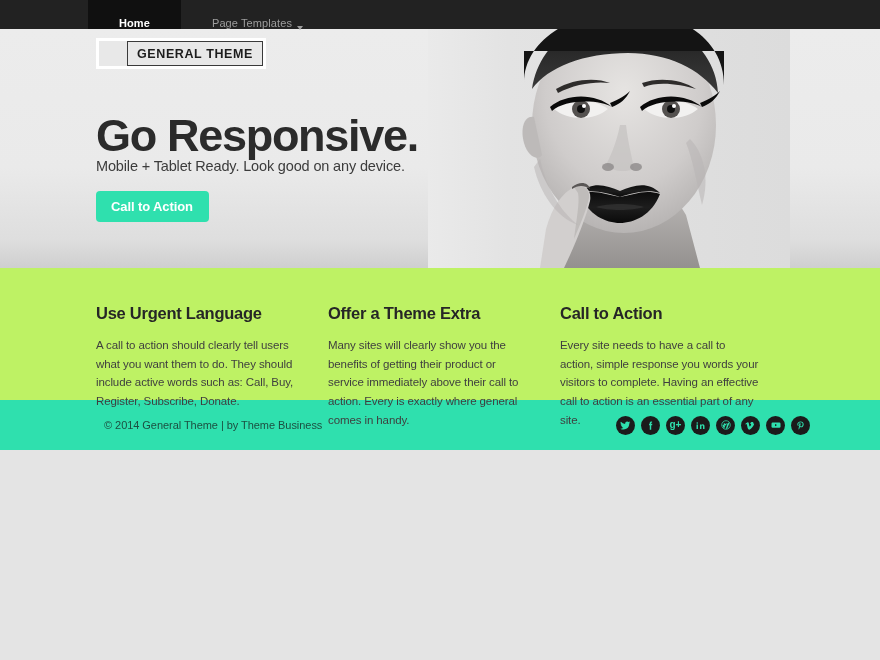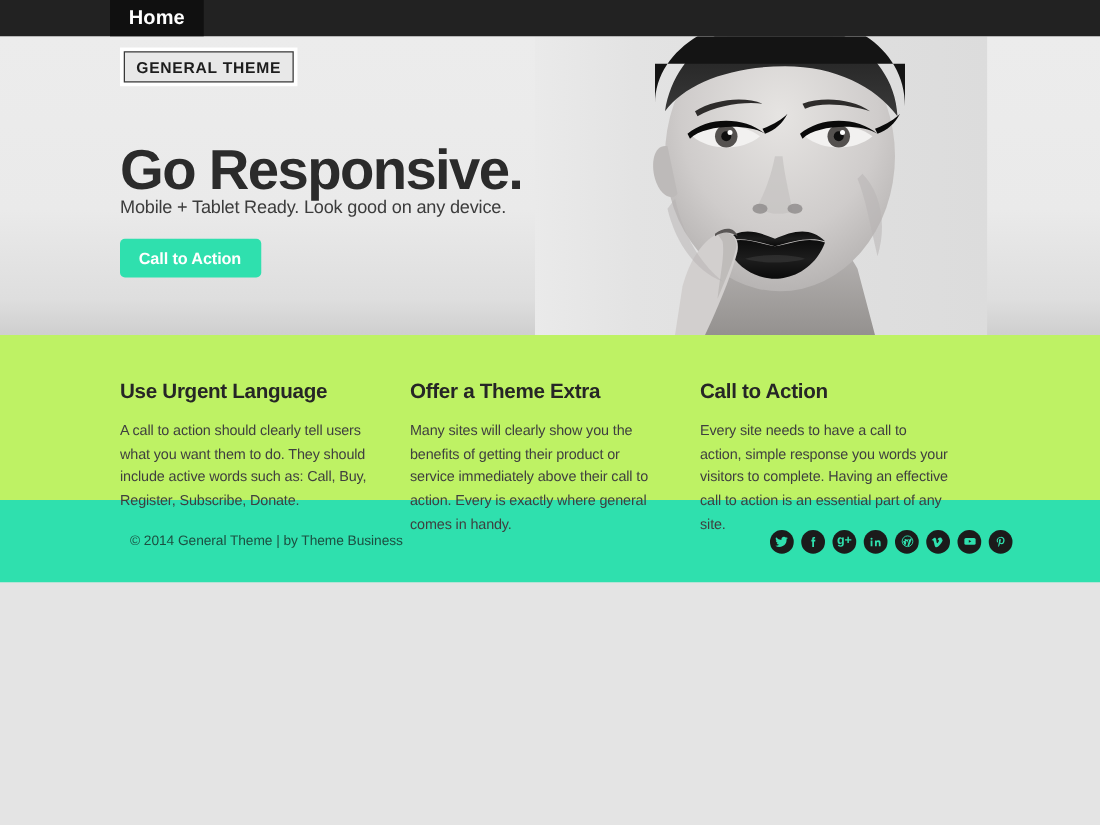--- a/index.html
+++ b/index.html
@@ -17,23 +17,23 @@
     position: relative;
     height: 29px;
     background: #222222;
     display: flex;
     align-items: stretch;
     padding-left: 88px;
     z-index: 20;
   }
   .nav-item {
     display: flex;
-    align-items: center;
-    padding: 0 15px;
-    font-size: 16px;
+    align-items: flex-end;
+    padding: 0 31px;
+    font-size: 11px;
     color: #9d9d9d;
     letter-spacing: .1px;
     white-space: nowrap;
     cursor: pointer;
   }
   .nav-item.active {
     background: #101010;
     color: #ffffff;
     font-weight: 600;
   }
@@ -79,20 +79,21 @@
     padding: 0;
     cursor: pointer;
   }
   .logo-inner {
     border: 1px solid #3a3a3a;
     padding: 5px 9px 4px 9px;
     font-size: 12.5px;
     font-weight: 700;
     letter-spacing: .6px;
     color: #1d1d1d;
+    margin-left: 28px;
   }
 
   .hero-title {
     margin-top: 44px;
     font-size: 45px;
     font-weight: 700;
     letter-spacing: -1.3px;
     color: #2b2b2b;
     line-height: 1;
   }
@@ -140,21 +141,21 @@
   .feature-body {
     font-size: 11.5px;
     line-height: 1.62;
     color: #3f3f3f;
     letter-spacing: -.1px;
   }
 
   
   .footer {
     background: #2fe0ae;
-    height: 66px;
+    height: 50px;
     display: flex;
     align-items: center;
     justify-content: space-between;
     padding: 0 70px 0 104px;
   }
   .footer-copy {
     font-size: 11px;
     color: #1c4f41;
     letter-spacing: -.05px;
   }
@@ -178,20 +179,24 @@
   }
 
   .page-tail { background: #e4e4e4; height: 194px; }
 </style>
 </head>
 <body>
 
 <div class="navbar">
   <div class="nav-item active">
     <span>Home</span>
+  </div>
+  <div class="nav-item">
+    <span>Page Templates</span>
+    <span class="caret"></span>
   </div>
 </div>
 
 <div class="hero">
 
   <div class="hero-photo">
     <svg viewBox="0 0 362 239" preserveAspectRatio="xMidYMin slice">
       <defs>
         <linearGradient id="bgfade" x1="0" y1="0" x2="1" y2="0">
           <stop offset="0" stop-color="#eaeaea"></stop>

